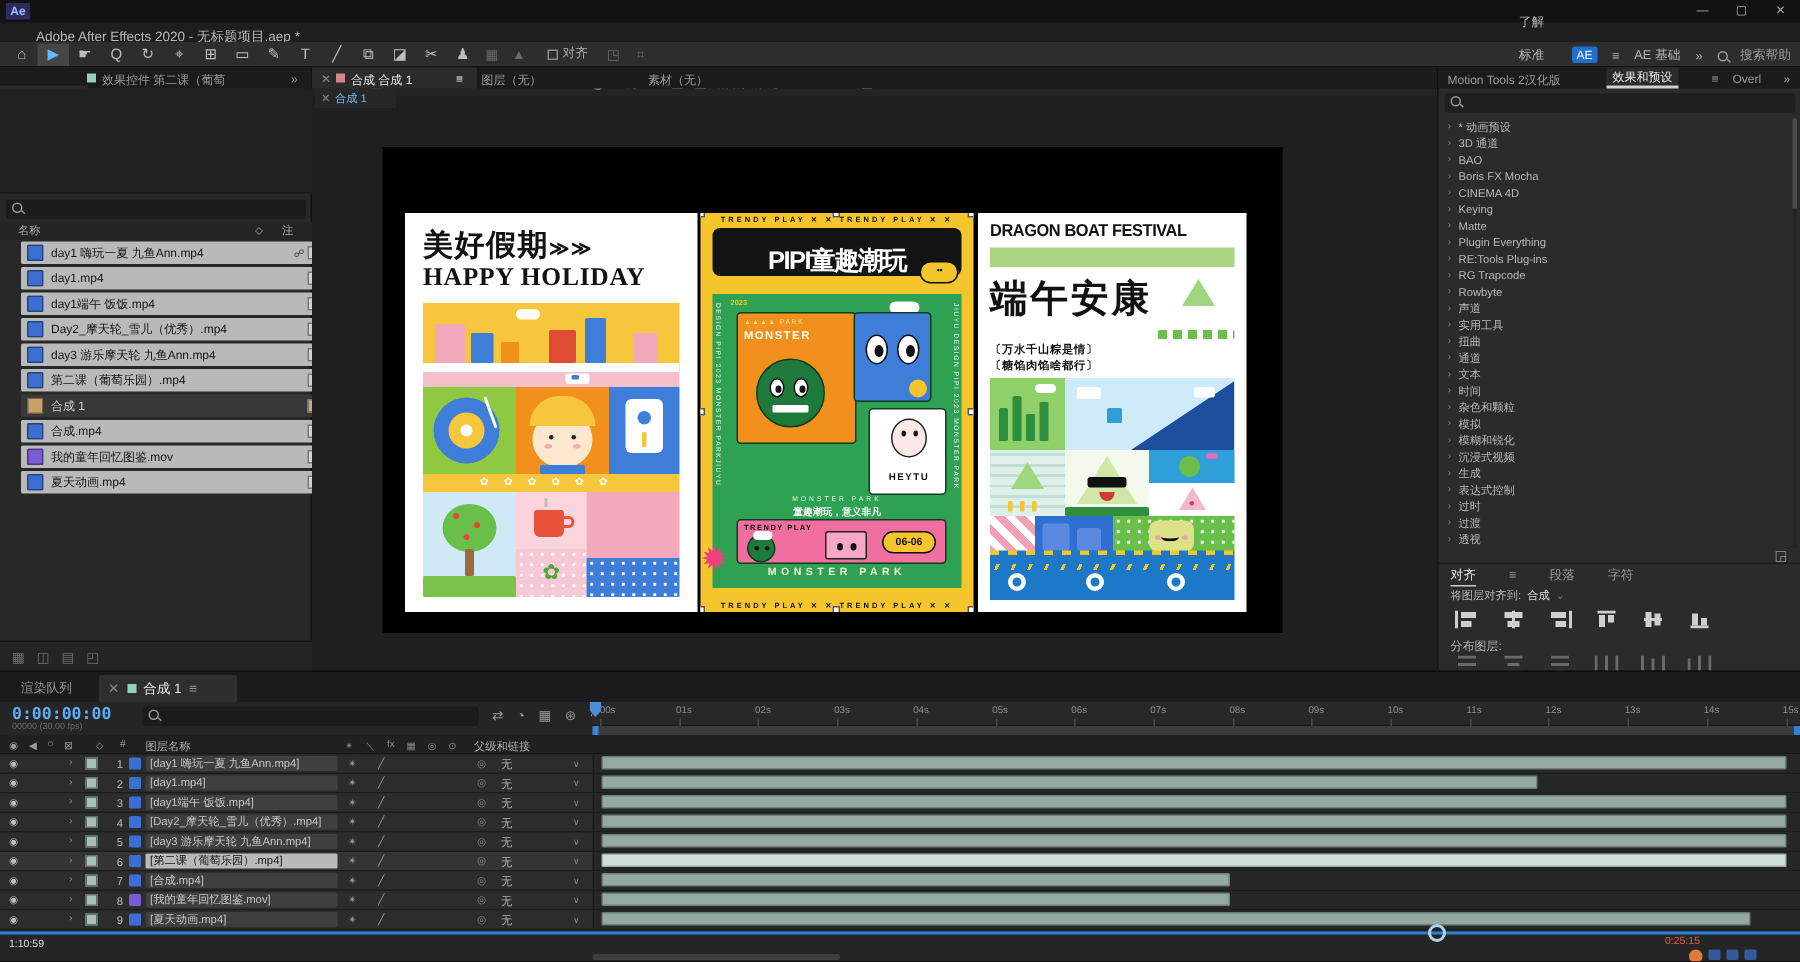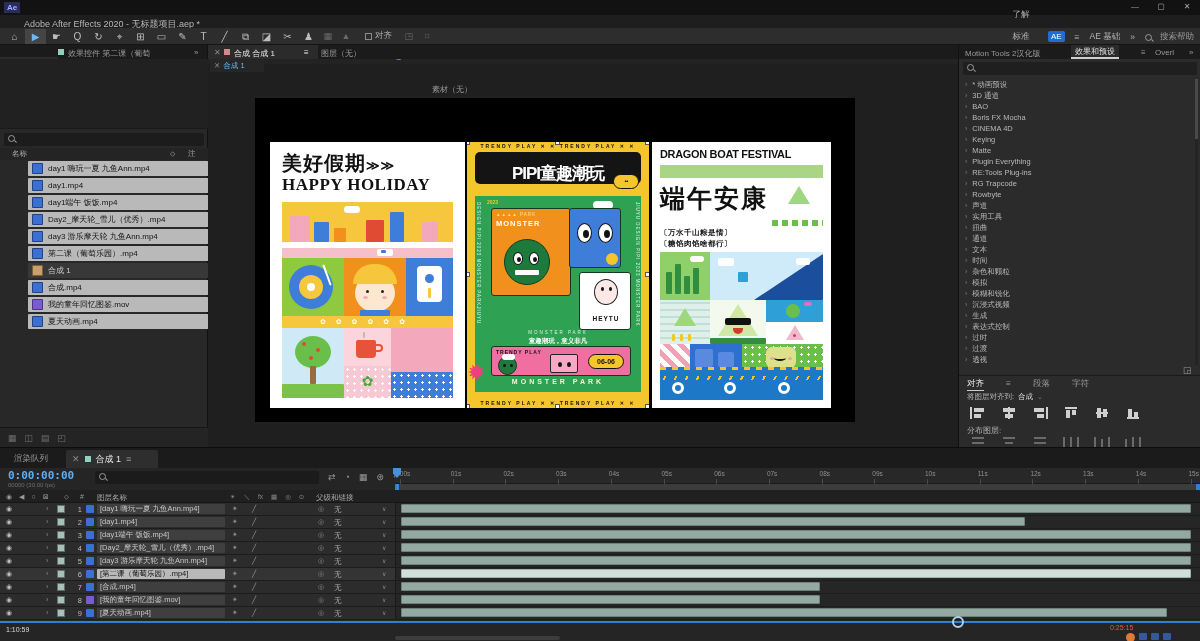--- a/index.html
+++ b/index.html
@@ -28,21 +28,21 @@
   .mag::after{content:"";position:absolute;left:6px;top:6px;width:3px;height:1px;background:#9a9a9a;transform:rotate(45deg);}
   
   .ptabs{position:absolute;left:0;top:0;right:0;height:14px;background:#1b1b1b;font-size:8px;color:#999;}
   .activetab{background:#2b2b2b;color:#e8e8e8;}
   
   #leftpanel{left:0;top:45px;width:208px;height:402px;background:#282828;border-right:1px solid #111;}
   #lp-tab1{left:0;top:12px;width:58px;height:14px;line-height:14px;font-size:8.5px;}
   #lp-preview{left:0;top:14px;width:208px;height:70px;background:#212121;border-bottom:1px solid #1a1a1a;}
   #lp-search{left:4px;top:88px;width:200px;height:13px;background:#1c1c1c;border-radius:2px;display:flex;align-items:center;padding-left:4px;}
   #lp-header{left:0;top:103px;width:208px;height:12px;background:#242424;font-size:7.5px;color:#aaa;line-height:12px;}
-  #lp-rows{left:16px;top:116px;width:216px;padding-left:12px;}
+  #lp-rows{left:2px;top:116px;width:216px;padding-left:12px;}
   .prow{position:relative;height:15px;margin-bottom:2px;background:#b9b9b9;border-radius:1px;display:flex;align-items:center;color:#141414;}
   .prow.comp{background:#383838;color:#cccccc;}
   .picon{width:11px;height:11px;margin:0 5px 0 4px;border-radius:1px;background:#3b6fd4;flex:none;border:1px solid rgba(0,0,0,.4);}
   .picon.mov{background:#7a5bd6;}
   .picon.comp{background:#caa06a;}
   .plab{font-size:8px;flex:1;white-space:nowrap;overflow:hidden;}
   .pchip{width:9px;height:9px;background:#d8cfc8;border:1px solid #777;margin-right:4px;flex:none;}
   .prow.comp .pchip{background:#cfa97a;}
   .pusage{font-size:7px;color:#333;margin-right:2px;}
   #lp-footer{left:0;top:382px;width:208px;height:20px;background:#242424;border-top:1px solid #161616;display:flex;align-items:center;gap:8px;padding-left:8px;color:#6f6f6f;font-size:9px;}
@@ -293,21 +293,21 @@
 
   <div id="viewer" class="abs">
     <div class="ptabs" id="vtabs">
       <div class="activetab">
         <span style="position:absolute;left:6px;top:3px;color:#888;">✕</span>
         <span style="position:absolute;left:16px;top:4px;width:6px;height:6px;background:#d08a8a;"></span>
         <span style="position:absolute;left:26px;top:3px;">合成 合成 1</span>
         <span style="position:absolute;left:96px;top:3px;">≡</span>
       </div>
       <span class="abs" style="left:113px;top:3px;">图层（无）</span>
-      <span class="abs" style="left:224px;top:3px;margin-top:36px;">素材（无）</span>
+      <span class="abs" style="left:224px;top:3px;">素材（无）</span>
     </div>
     <div id="minitab" class="abs">
       <span>✕</span>
       <span style="color:#6cb8f5;">合成 1</span>
     </div>
     <div id="stage" class="abs"></div>
 
     <div id="pL" class="poster">
       <div id="pL-title"><span>美好假期</span><span id="pL-arrows">≫≫</span></div>
       <div id="pL-sub">HAPPY HOLIDAY</div>

